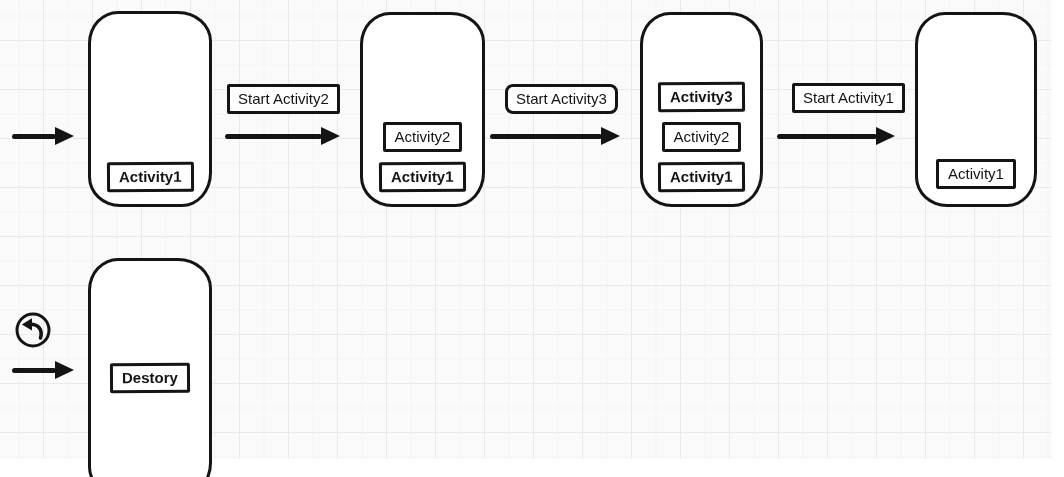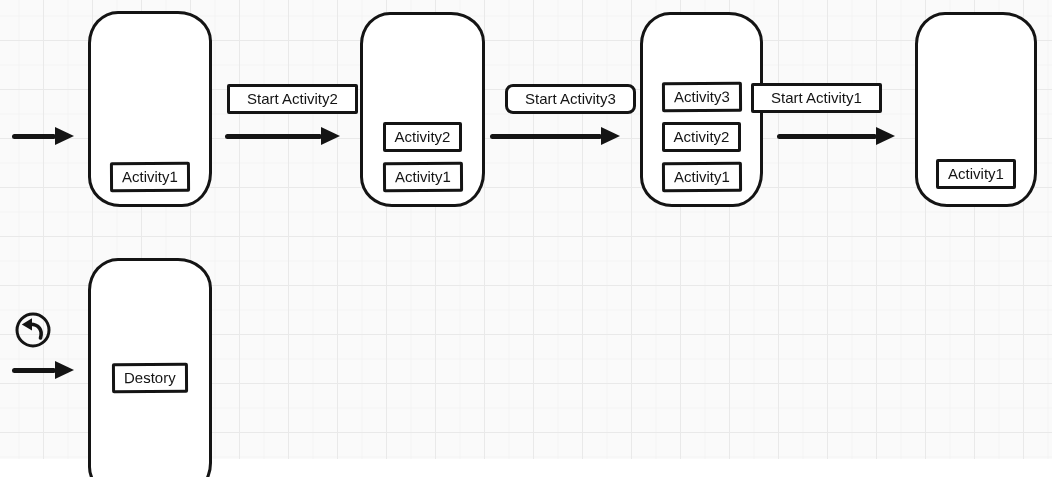--- a/index.html
+++ b/index.html
@@ -46,38 +46,38 @@
     white-space: nowrap;
     box-sizing: border-box;
   }
   .transition-label {
     position: absolute;
     background: #ffffff;
     border: 3px solid #141414;
     border-radius: 2px;
     font-size: 15px;
     line-height: 18px;
-    padding: 3px 17px;
+    padding: 3px 8px;
     white-space: nowrap;
     box-sizing: border-box;
   }
   .arrow { position: absolute; }
   .arrow .shaft {
     position: absolute; left: 0; top: 7px;
     height: 5px; background: #141414; border-radius: 3px;
   }
   .arrow .head {
     position: absolute; top: 0;
     width: 0; height: 0;
     border-top: 9.5px solid transparent;
     border-bottom: 9.5px solid transparent;
     border-left: 19px solid #141414;
   }
   .back-icon { position: absolute; }
-  .wobble-a { transform: rotate(-0.35deg); }
+  .wobble-a { transform: rotate(-0.35deg); font-weight: bold; }
   .wobble-b { transform: rotate(0.3deeg); text-align: center; }
 </style>
 </head>
 <body>
 
 <div class="canvas"></div>
 
 <div class="arrow" style="left:12px; top:127px; width:72px; height:19px;">
   <span class="shaft" style="width:44px;"></span>
   <span class="head" style="left:43px;"></span>
@@ -103,21 +103,21 @@
   <span class="shaft" style="width:112px;"></span>
   <span class="head" style="left:111px;"></span>
 </div>
 
 <div class="phone" style="left:640px; top:12px; width:123px; height:195px; padding-bottom:12px;">
   <div class="activity-box wobble-a">Activity3</div>
   <div class="activity-box wobble-b">Activity2</div>
   <div class="activity-box wobble-a">Activity1</div>
 </div>
 
-<div class="transition-label" style="left:751px; top:83px;">Start Activity1</div>
+<div class="transition-label" style="left:792px; top:83px;">Start Activity1</div>
 <div class="arrow" style="left:777px; top:127px; width:118px; height:19px;">
   <span class="shaft" style="width:100px;"></span>
   <span class="head" style="left:99px;"></span>
 </div>
 
 <div class="phone" style="left:915px; top:12px; width:122px; height:195px; padding-bottom:15px;">
   <div class="activity-box wobble-b">Activity1</div>
 </div>
 
 <div class="back-icon" style="left:14px; top:311px; width:38px; height:38px;">

